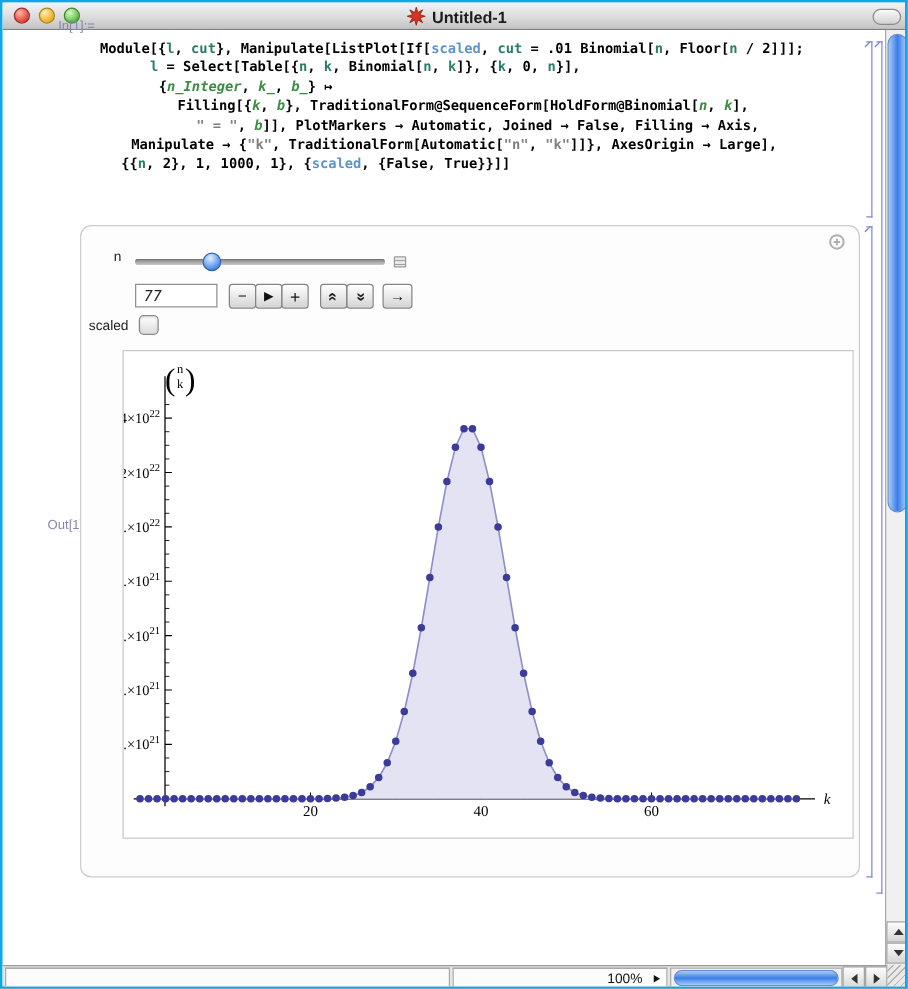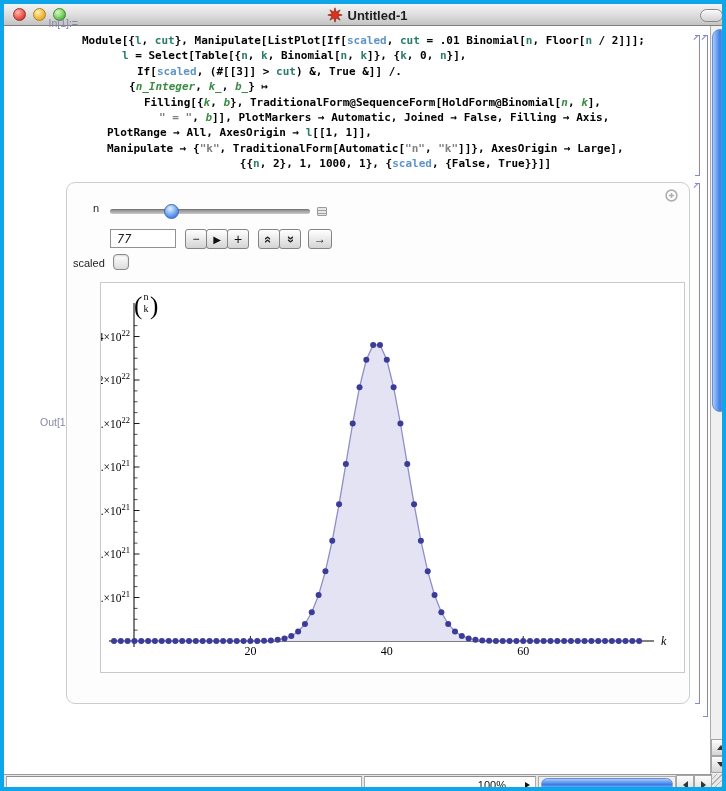--- a/index.html
+++ b/index.html
@@ -1,18 +1,18 @@
 <!DOCTYPE html>
 <html><head>
 <meta charset="utf-8">
 <style>
   html,body{margin:0;padding:0;background:#555;}
   *{box-sizing:border-box;}
   .window{position:relative;width:726px;height:791px;background:#fff;
-    font-family:"Liberation Sans",sans-serif;overflow:hidden;border:4px solid #0ea5e9;}
+    font-family:"Liberation Sans",sans-serif;overflow:hidden;border:2px solid #0ea5e9;}
   
   .titlebar{position:absolute;left:0;top:0;width:726px;height:22px;
     background:linear-gradient(#f4f4f4,#dcdcdc 55%,#c3c3c3);border-bottom:1px solid #7f7f7f;}
   .traffic{position:absolute;left:9px;top:4px;display:flex;gap:7px;}
   .tl{width:13px;height:13px;border-radius:50%;display:inline-block;}
   .tl.red{background:radial-gradient(circle at 35% 30%,#ffb8ab,#ee6a5f 45%,#cf3a30 78%,#a32a22);border:1px solid #9a3028;}
   .tl.yellow{background:radial-gradient(circle at 35% 30%,#fff0bd,#f7c34f 45%,#e8a622 78%,#b67d14);border:1px solid #a8861f;}
   .tl.green{background:radial-gradient(circle at 35% 30%,#dbf5cc,#8ed974 42%,#47b337 78%,#2e8c1f);border:1px solid #3f8a2c;}
   .title-group{position:absolute;left:0;top:0;width:100%;height:22px;display:flex;
     align-items:center;justify-content:center;gap:5px;pointer-events:none;}
@@ -67,21 +67,21 @@
   .sbtn{position:absolute;display:flex;align-items:center;justify-content:center;
     background:linear-gradient(#fdfdfd,#d5d5d5);border:1px solid #a5a5a5;}
   .tri{width:0;height:0;border-style:solid;}
   .tri.up{border-width:0 4px 5px 4px;border-color:transparent transparent #333 transparent;}
   .tri.down{border-width:5px 4px 0 4px;border-color:#333 transparent transparent transparent;}
   .tri.left{border-width:4px 5px 4px 0;border-color:transparent #333 transparent transparent;}
   .tri.right{border-width:4px 0 4px 5px;border-color:transparent transparent transparent #333;}
   .tri.small-right{border-width:3.5px 0 3.5px 5px;border-color:transparent transparent transparent #111;}
   .bottombar{position:absolute;left:0;top:770px;width:726px;height:21px;background:#e6e6e6;border-top:1px solid #9a9a9a;}
   .sunken{position:absolute;background:#fcfcfc;border:1px solid #ababab;border-top-color:#8f8f8f;}
-  .magfield{display:flex;align-items:center;justify-content:flex-end;gap:19px;padding-right:5px;
+  .magfield{display:flex;align-items:center;justify-content:flex-end;gap:9px;padding-right:5px;
     font-size:11px;color:#111;}
   .htrack{position:absolute;background:#efefef;border:1px solid #ababab;}
   .hthumb{position:absolute;left:2px;top:1px;width:132px;height:13px;border-radius:7px;
     background:linear-gradient(#a9caf8,#5a96ee 35%,#3c7ce6 50%,#5a96ee 65%,#a9caf8);border:1px solid #6a8fd0;}
   .grip{position:absolute;left:708px;top:770px;width:18px;height:21px;
     background:repeating-linear-gradient(135deg,#e9e9e9 0 3px,#b2b2b2 3px 4px);}
 </style>
 </head>
 <body>
 
@@ -99,27 +99,25 @@
       </svg>
       <span class="win-title">Untitled-1</span>
     </div>
     <span class="pill"></span>
   </div>
 
   <span class="cell-label" style="left:26px;top:13px;width:48px;text-align:right;display:inline-block;">In[1]:=</span>
   <div class="code" id="code-lines">
       <div class="code-line" style="padding-left: 0px;"><span class="tok-pl">Module[{</span><span class="tok-lv">l</span><span class="tok-pl">, </span><span class="tok-lv">cut</span><span class="tok-pl">}, Manipulate[ListPlot[If[</span><span class="tok-mv">scaled</span><span class="tok-pl">, </span><span class="tok-lv">cut</span><span class="tok-pl"> = .01 Binomial[</span><span class="tok-lv">n</span><span class="tok-pl">, Floor[</span><span class="tok-lv">n</span><span class="tok-pl"> / 2]]];</span></div>
       <div class="code-line" style="padding-left: 40px;"><span class="tok-lv">l</span><span class="tok-pl"> = Select[Table[{</span><span class="tok-lv">n</span><span class="tok-pl">, </span><span class="tok-lv">k</span><span class="tok-pl">, Binomial[</span><span class="tok-lv">n</span><span class="tok-pl">, </span><span class="tok-lv">k</span><span class="tok-pl">]}, {</span><span class="tok-lv">k</span><span class="tok-pl">, 0, </span><span class="tok-lv">n</span><span class="tok-pl">}],</span></div>
-      <div class="code-line" style="padding-left: 55px;"><span class="tok-pl">If[</span><span class="tok-mv">scaled</span><span class="tok-pl">, (#[[3]] &gt; </span><span class="tok-lv">cut</span><span class="tok-pl">) &amp;, True &amp;]] /.</span></div>
       <div class="code-line" style="padding-left: 47px;"><span class="tok-pl">{</span><span class="tok-pat">n_Integer</span><span class="tok-pl">, </span><span class="tok-pat">k_</span><span class="tok-pl">, </span><span class="tok-pat">b_</span><span class="tok-pl">} ↦</span></div>
       <div class="code-line" style="padding-left: 62px;"><span class="tok-pl">Filling[{</span><span class="tok-pat">k</span><span class="tok-pl">, </span><span class="tok-pat">b</span><span class="tok-pl">}, TraditionalForm@SequenceForm[HoldForm@Binomial[</span><span class="tok-pat">n</span><span class="tok-pl">, </span><span class="tok-pat">k</span><span class="tok-pl">],</span></div>
       <div class="code-line" style="padding-left: 77px;"><span class="tok-str">" = "</span><span class="tok-pl">, </span><span class="tok-pat">b</span><span class="tok-pl">]], PlotMarkers → Automatic, Joined → False, Filling → Axis,</span></div>
-      <div class="code-line" style="padding-left: 25px;"><span class="tok-pl">PlotRange → All, AxesOrigin → </span><span class="tok-lv">l</span><span class="tok-pl">[[1, 1]],</span></div>
       <div class="code-line" style="padding-left: 25px;"><span class="tok-pl">Manipulate → {</span><span class="tok-str">"k"</span><span class="tok-pl">, TraditionalForm[Automatic[</span><span class="tok-str">"n"</span><span class="tok-pl">, </span><span class="tok-str">"k"</span><span class="tok-pl">]]}, AxesOrigin → Large],</span></div>
-      <div class="code-line" style="padding-left: 17px; text-align: center;"><span class="tok-pl">{{</span><span class="tok-lv">n</span><span class="tok-pl">, 2}, 1, 1000, 1}, {</span><span class="tok-mv">scaled</span><span class="tok-pl">, {False, True}}]]</span></div>
+      <div class="code-line" style="padding-left: 17px;"><span class="tok-pl">{{</span><span class="tok-lv">n</span><span class="tok-pl">, 2}, 1, 1000, 1}, {</span><span class="tok-mv">scaled</span><span class="tok-pl">, {False, True}}]]</span></div>
     </div>
 
   <span class="cell-label" style="left:36px;top:412px;">Out[1]=</span>
 
   <div class="manip">
     <svg class="opts-btn" viewBox="0 0 13 13">
       <circle cx="6.5" cy="6.5" r="5.4" fill="none" stroke="#b0b0b0" stroke-width="1.6"></circle>
       <path d="M6.5 3.9 V9.1 M3.9 6.5 H9.1" stroke="#b0b0b0" stroke-width="1.6"></path>
     </svg>
     <span class="slider-label">n</span>

